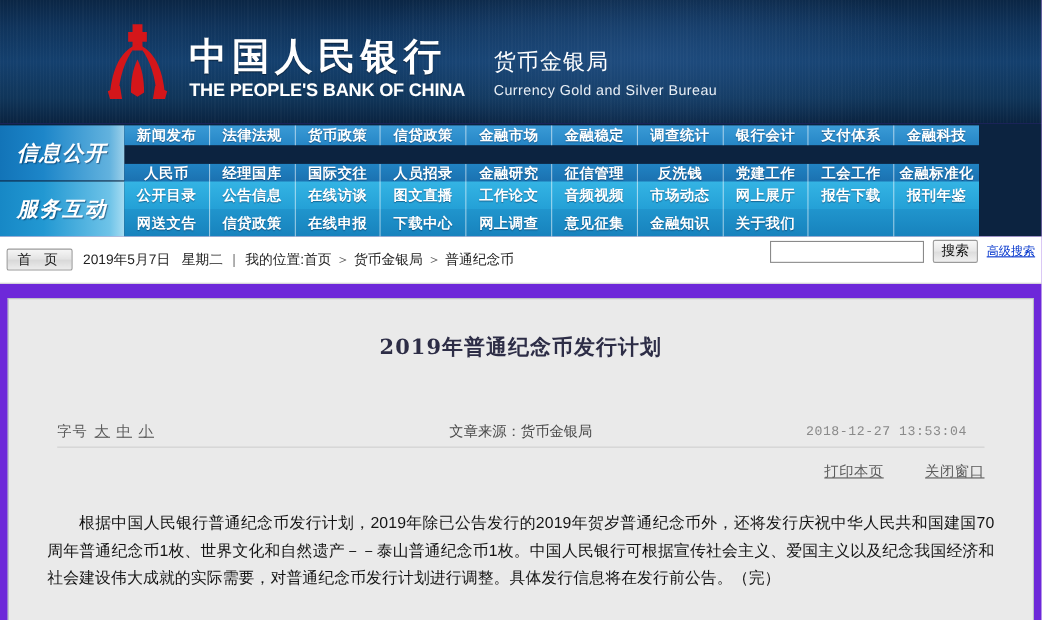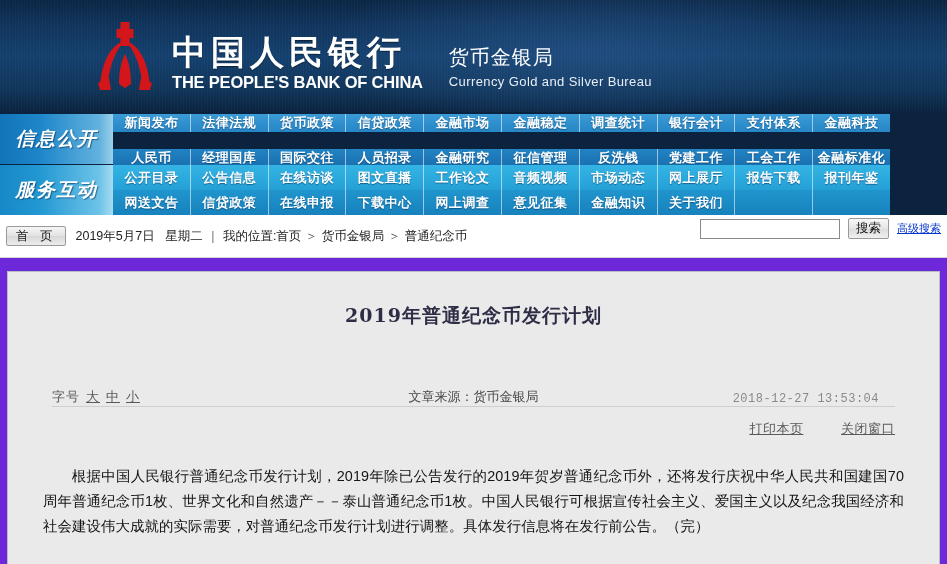--- a/index.html
+++ b/index.html
@@ -220,21 +220,21 @@
     font-weight: bold;
     font-size: 19px;
     color: #2d2d46;
     letter-spacing: 1px;
     padding-top: 31px;
   }
   .meta {
     margin: 48px 44px 0 44px;
     height: 30px;
     border-bottom: 1px solid #cfcfcf;
-    display: flex; align-items: flex-end;
+    display: flex; align-items: center;
     position: relative;
     font-size: 13px;
     color: #595959;
     font-family: "Liberation Sans", "DejaVu Sans", sans-serif;
   }
   .meta .fontsize { letter-spacing: 1px; }
   .meta .fontsize .lbl { color: #595959; }
   .meta .fontsize a {
     color: #595959; text-decoration: underline; cursor: pointer; margin-left: 6px;
   }

